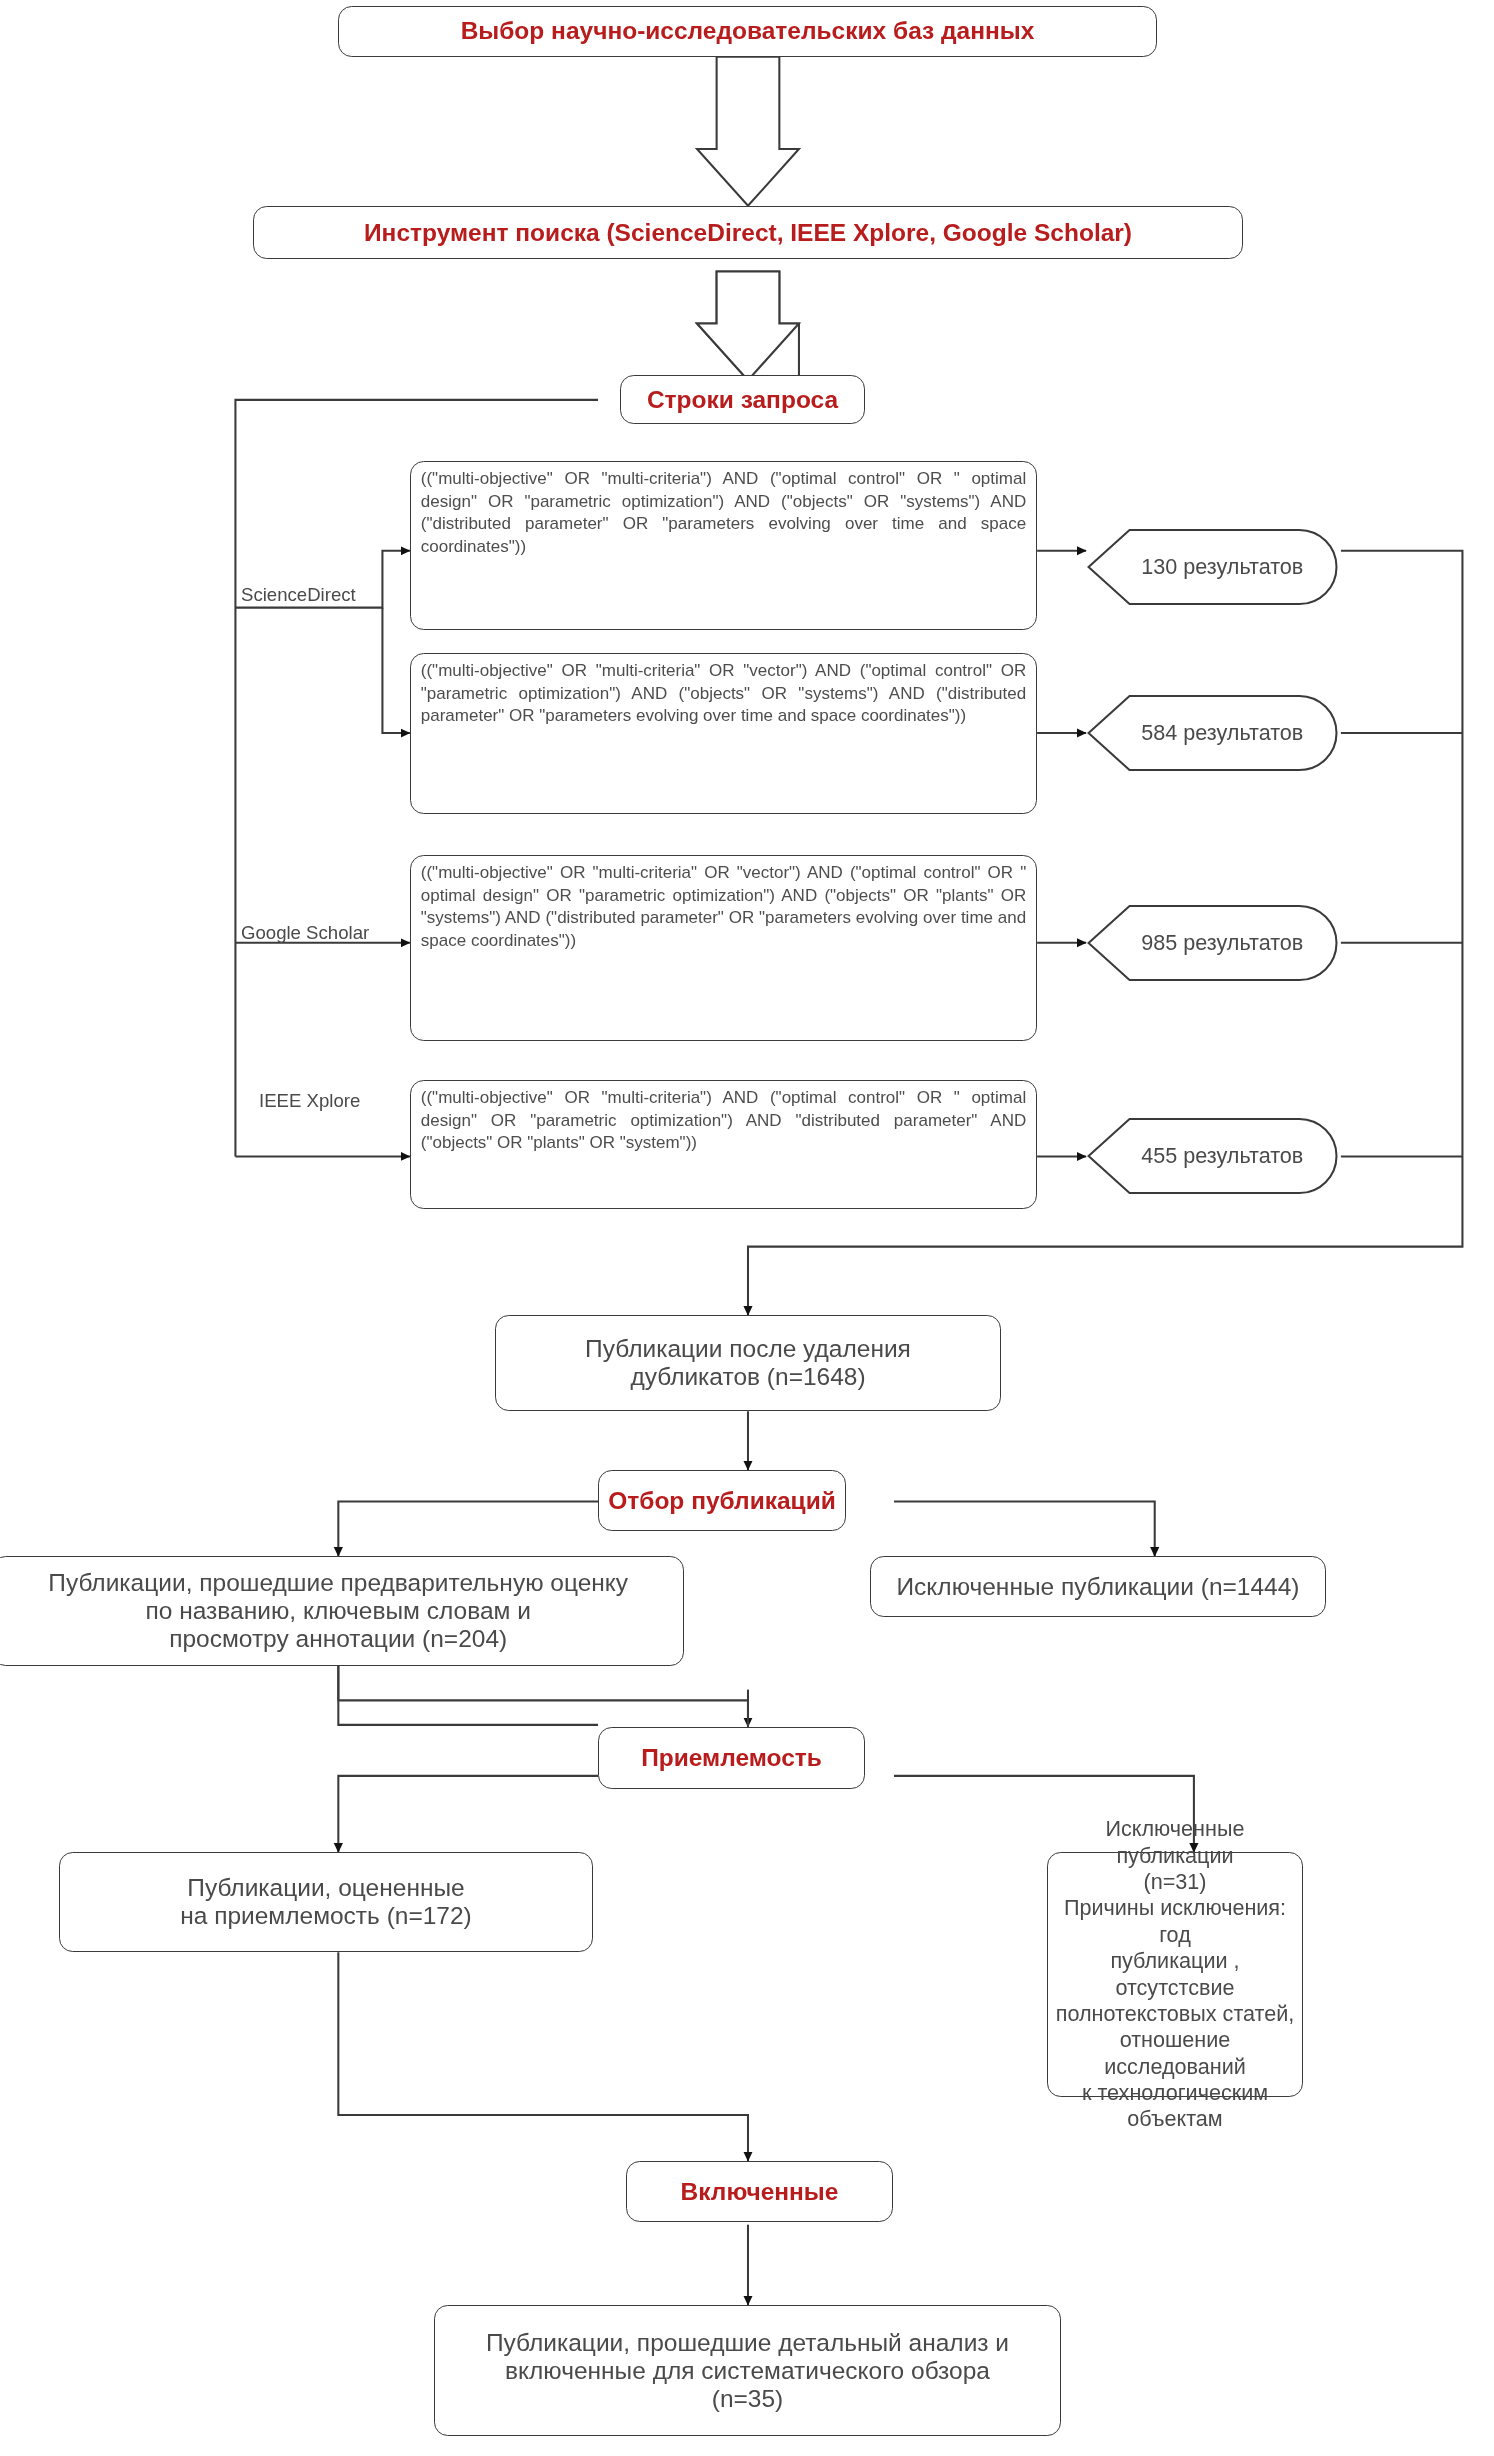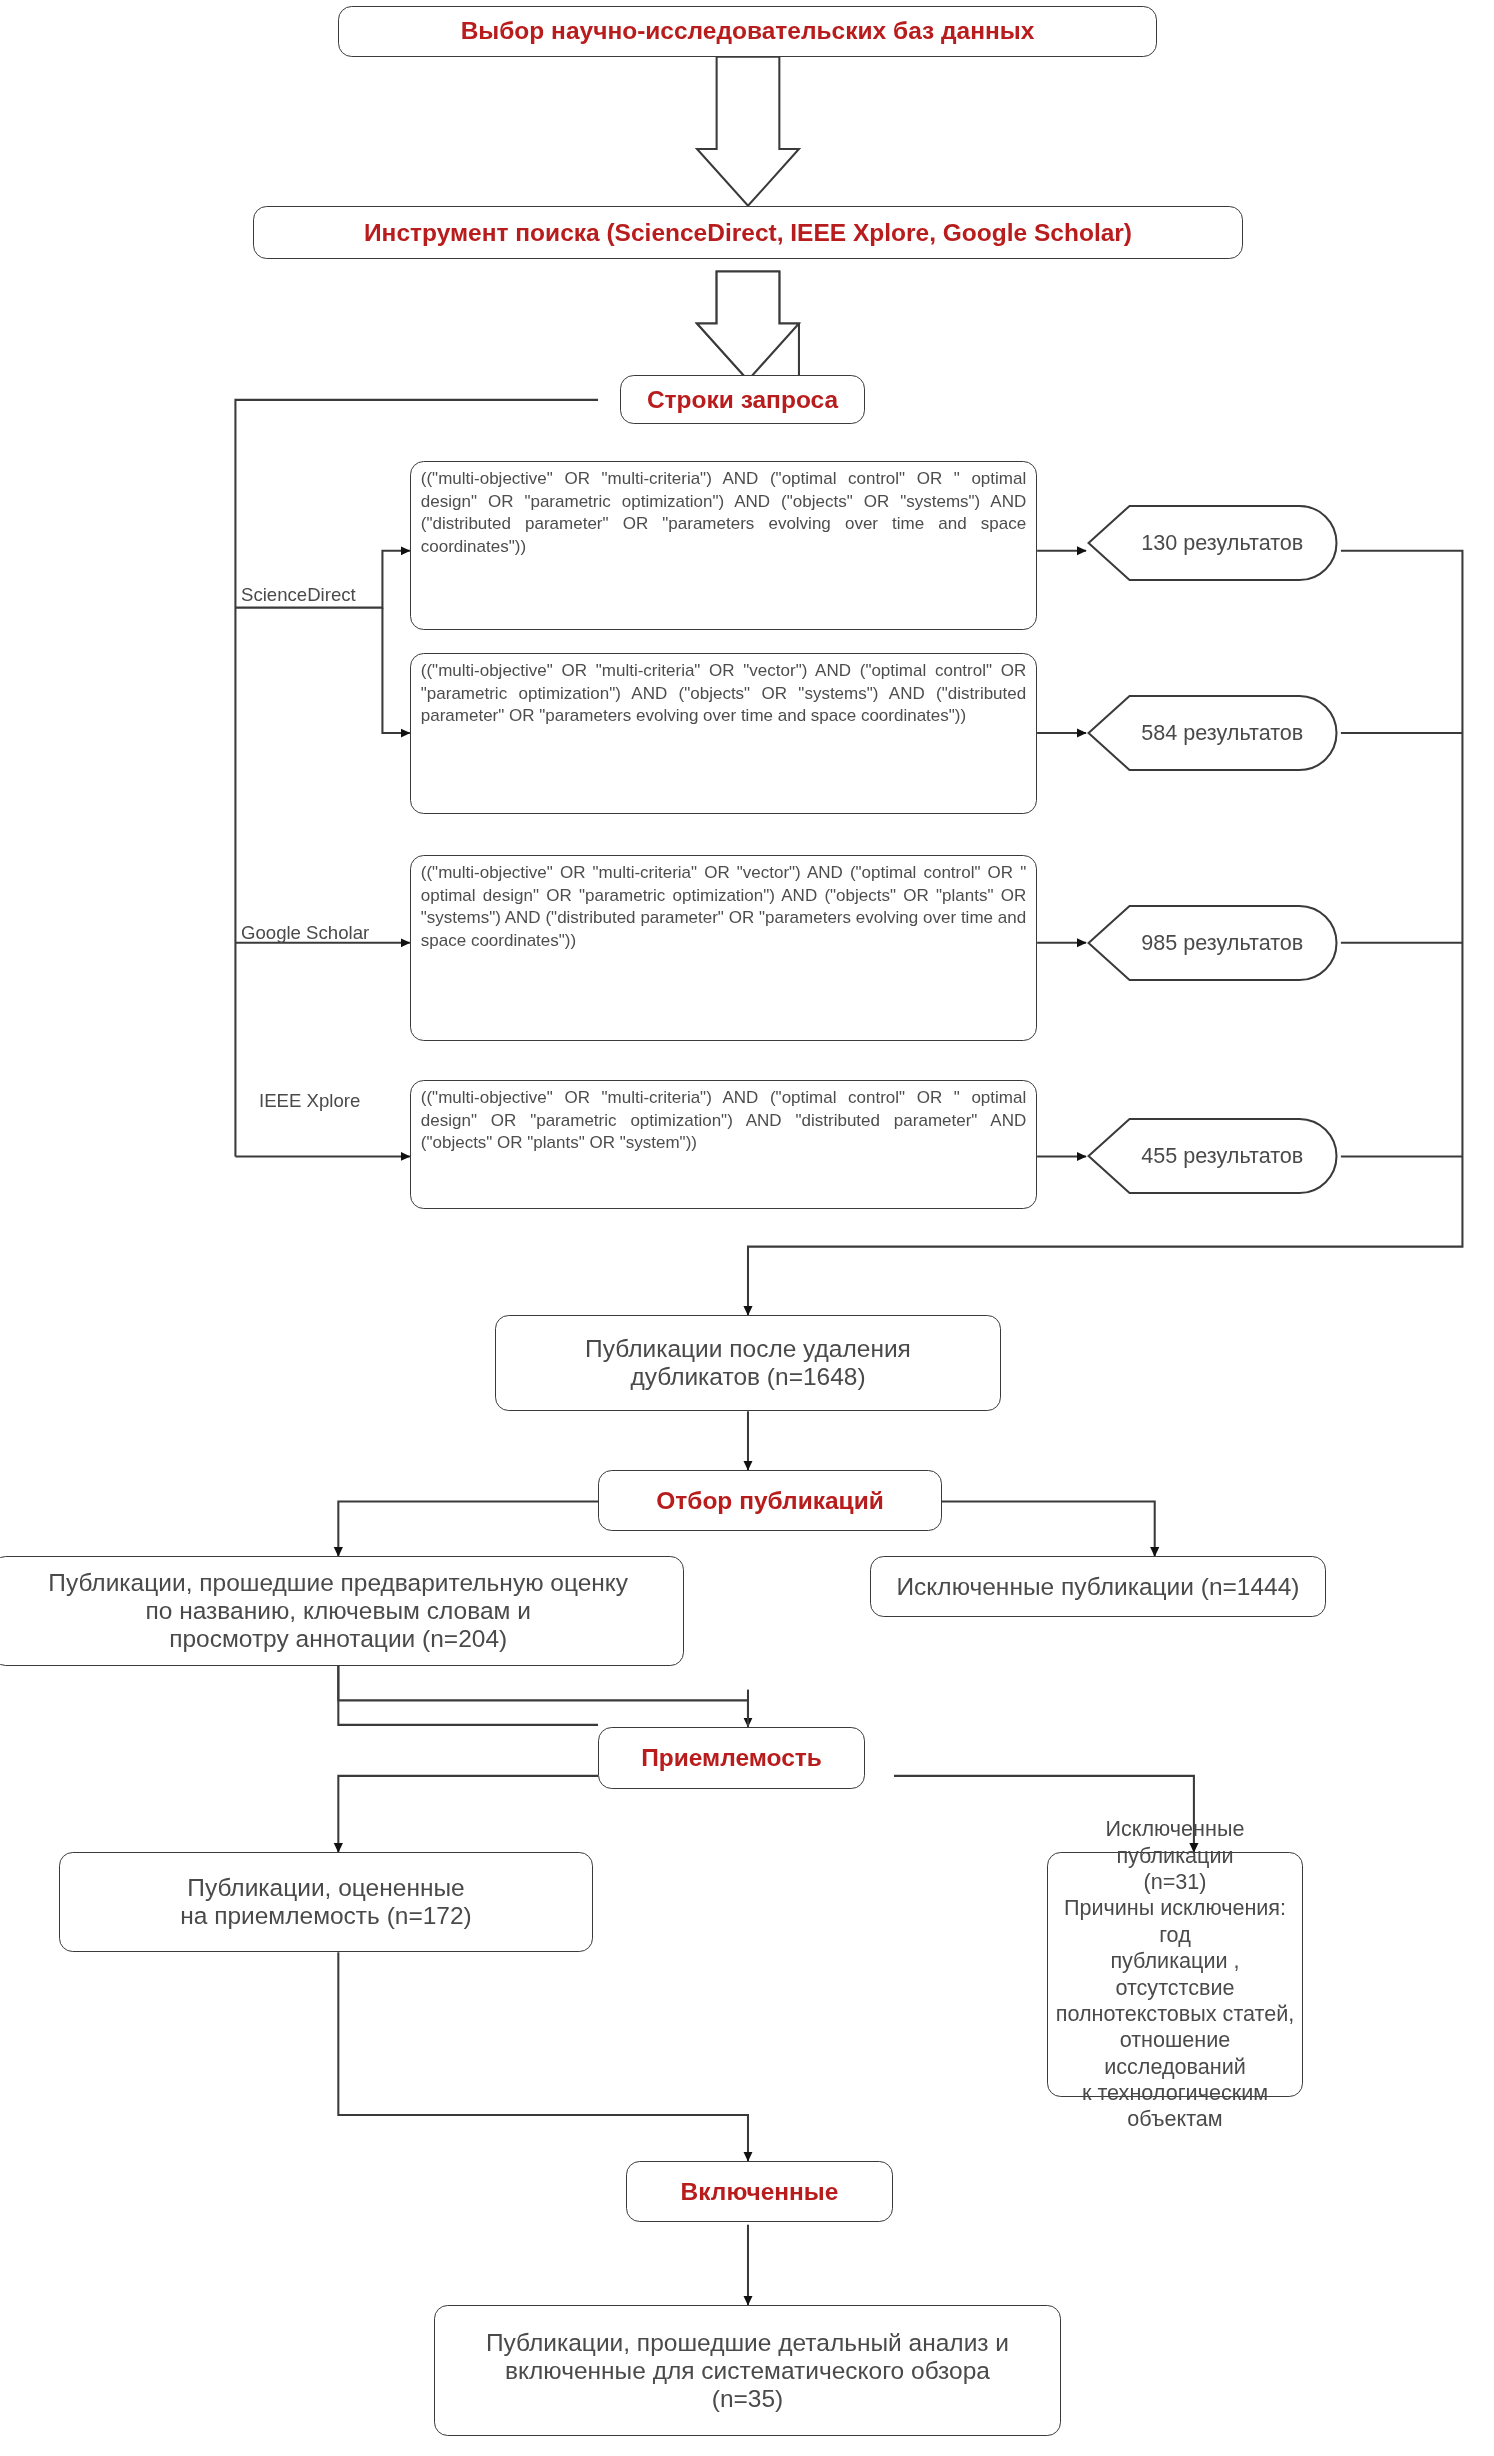--- a/index.html
+++ b/index.html
@@ -95,21 +95,21 @@
   <div class="node qbox" style="left:410px;top:653px;width:627px;height:161px;">
     <span>(("multi-objective" OR "multi-criteria" OR "vector") AND ("optimal control" OR "parametric optimization") AND ("objects" OR "systems") AND ("distributed parameter" OR "parameters evolving over time and space coordinates"))</span>
   </div>
   <div class="node qbox" style="left:410px;top:855px;width:627px;height:186px;">
     <span>(("multi-objective" OR "multi-criteria" OR "vector") AND ("optimal control" OR " optimal design" OR "parametric optimization") AND ("objects" OR "plants" OR "systems") AND ("distributed parameter" OR "parameters evolving over time and space coordinates"))</span>
   </div>
   <div class="node qbox" style="left:410px;top:1080px;width:627px;height:129px;">
     <span>(("multi-objective" OR "multi-criteria") AND ("optimal control" OR " optimal design" OR "parametric optimization") AND "distributed parameter" AND ("objects" OR "plants" OR "system"))</span>
   </div>
 
-  <div class="res" style="left:1086px;top:502px;width:255px;height:82px;justify-content:center;">
+  <div class="res" style="left:1086px;top:526px;width:255px;height:82px;justify-content:center;">
     <svg width="255" height="82" viewBox="0 0 260 84">
       <path d="M2,42 L44,4 L218,4 A38,38 0 0 1 218,80 L44,80 Z" fill="#fff" stroke="#3a3a3a" stroke-width="2.1"></path>
     </svg>
     <span class="txt">130 результатов</span>
   </div>
 
   <div class="res" style="left:1086px;top:692px;width:255px;height:82px;">
     <svg width="255" height="82" viewBox="0 0 260 84">
       <path d="M2,42 L44,4 L218,4 A38,38 0 0 1 218,80 L44,80 Z" fill="#fff" stroke="#3a3a3a" stroke-width="2.1"></path>
     </svg>
@@ -126,21 +126,21 @@
   <div class="res" style="left:1086px;top:1115px;width:255px;height:82px;">
     <svg width="255" height="82" viewBox="0 0 260 84">
       <path d="M2,42 L44,4 L218,4 A38,38 0 0 1 218,80 L44,80 Z" fill="#fff" stroke="#3a3a3a" stroke-width="2.1"></path>
     </svg>
     <span class="txt">455 результатов</span>
   </div>
 
   <div class="node rounded" style="left:495px;top:1315px;width:506px;height:96px;font-size:24.5px;white-space:pre-line;">Публикации после удаления
 дубликатов  (n=1648)</div>
 
-  <div class="node rounded bold" style="left:598px;top:1470px;width:344px;height:61px;font-size:24.5px;">Отбор публикаций</div>
+  <div class="node rounded bold" style="left:598px;top:1470px;width:248px;height:61px;font-size:24.5px;">Отбор публикаций</div>
 
   <div class="node rounded" style="left:-7.8px;top:1556px;width:692px;height:110px;font-size:24.5px;white-space:pre-line;">Публикации, прошедшие предварительную оценку
 по названию, ключевым словам и
 просмотру аннотации (n=204)</div>
 
   <div class="node rounded" style="left:870px;top:1556px;width:456px;height:61px;font-size:24.5px;">Исключенные публикации (n=1444)</div>
 
   <div class="node rounded bold" style="left:598px;top:1727px;width:267px;height:62px;font-size:24.5px;">Приемлемость</div>
 
   <div class="node rounded" style="left:59px;top:1852px;width:534px;height:100px;font-size:24.5px;white-space:pre-line;">Публикации, оцененные

